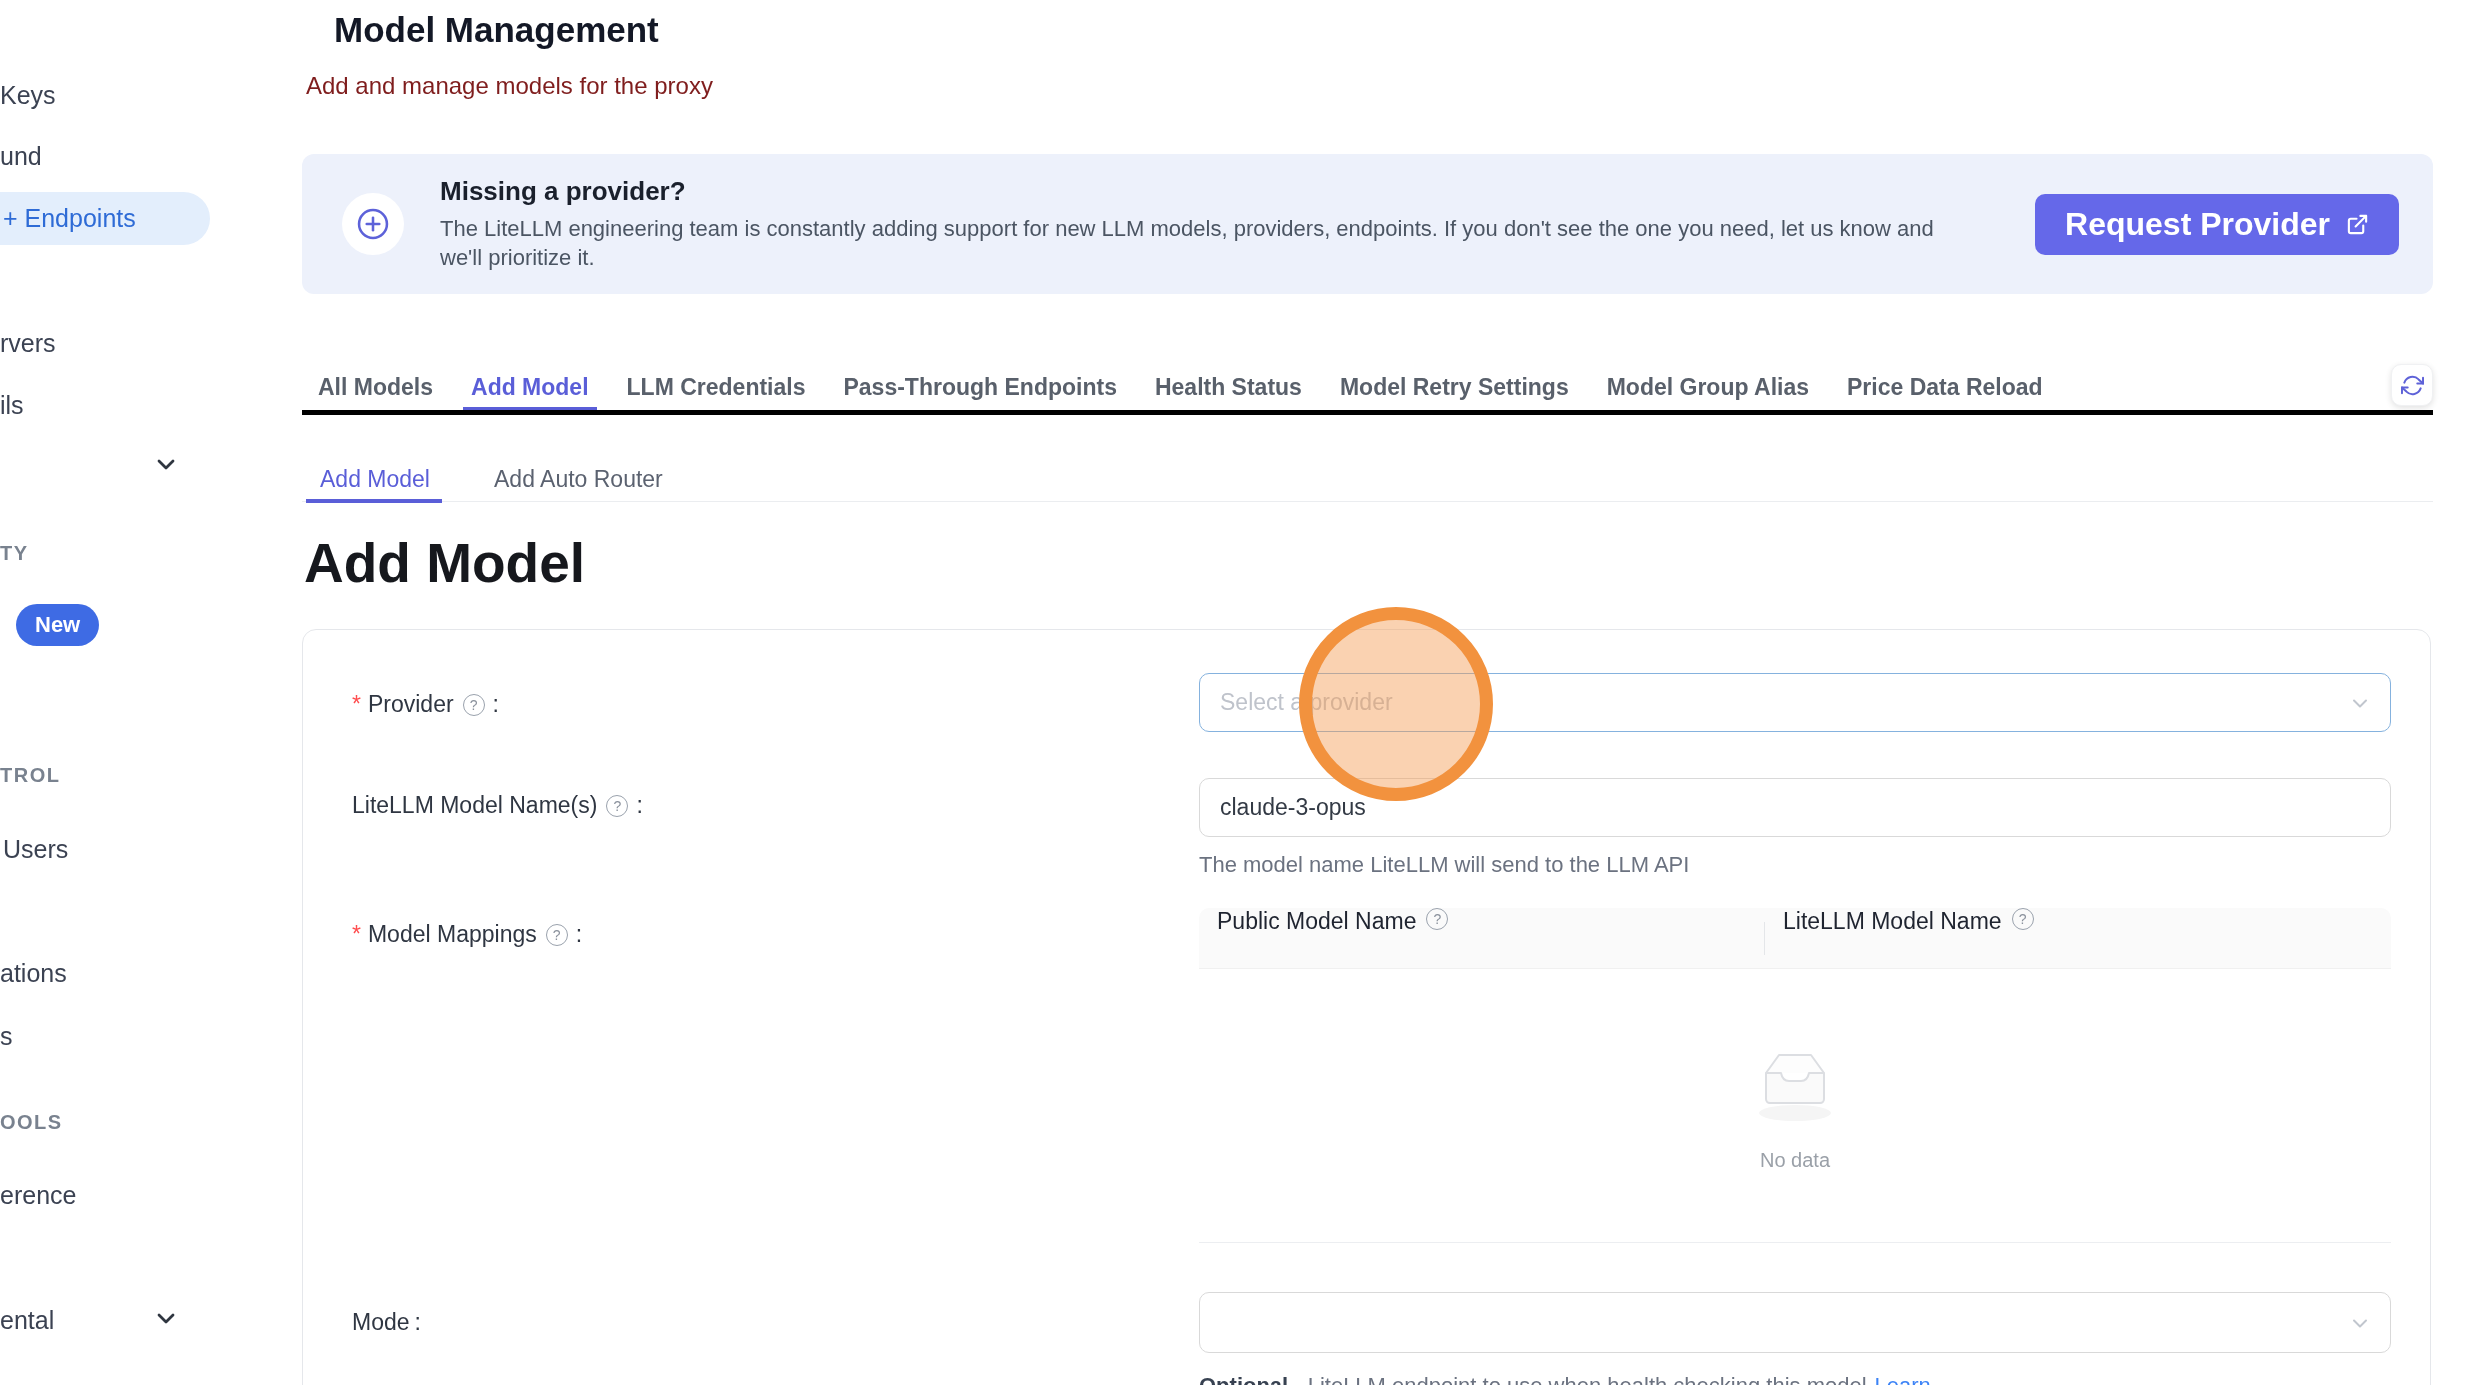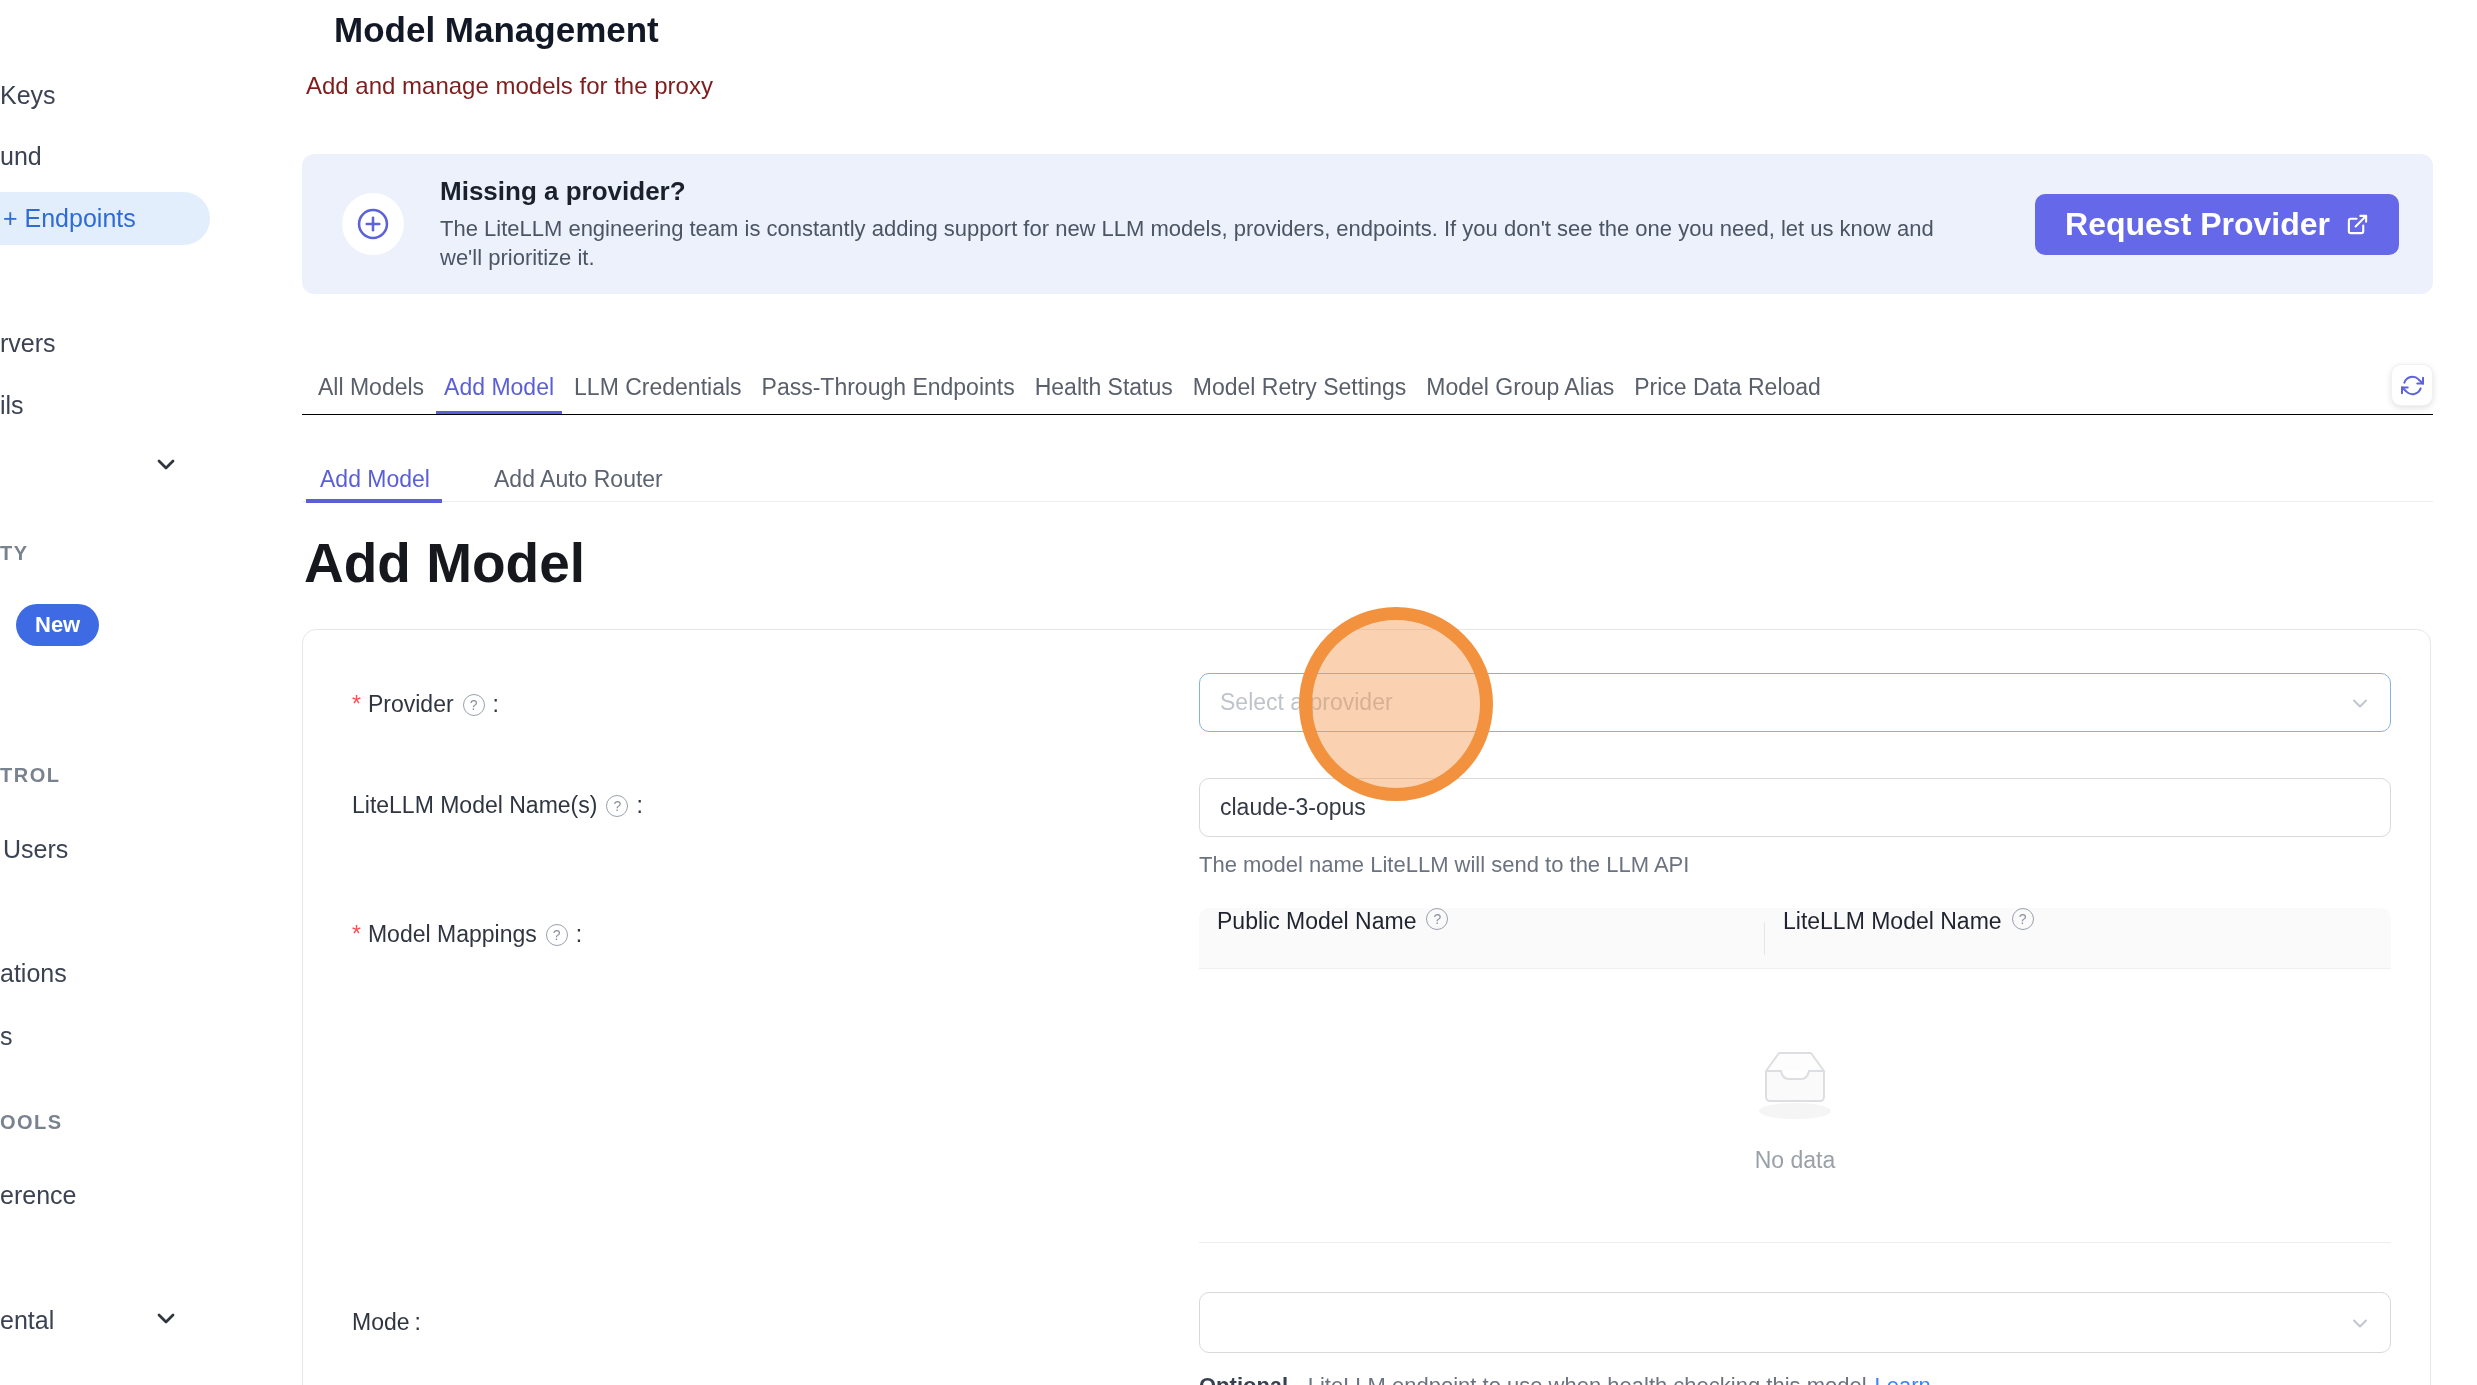--- a/index.html
+++ b/index.html
@@ -28,21 +28,21 @@
     background:#edf1fb; border-radius:12px; }
   .banner-icon { position:absolute; left:40px; top:39px; width:62px; height:62px; background:#fff;
     border-radius:50%; display:flex; align-items:center; justify-content:center; }
   .banner-title { position:absolute; left:138px; top:22px; font-size:26px; font-weight:700; color:#1a202c; }
   .banner-body  { position:absolute; left:138px; top:60px; font-size:22px; color:#4b5563; line-height:29px; }
   .req-btn { position:absolute; right:34px; top:40px; height:61px; padding:0 30px;
     background:#6568e9; border:none; border-radius:10px; color:#fff; font-size:32px; font-weight:700;
     display:flex; align-items:center; gap:16px; cursor:pointer; font-family:inherit; }
 
   .tabs { position:absolute; top:365px; left:0; width:2131px; height:50px;
-    border-bottom:1px solid #000000; display:flex; gap:20px; padding-left:16px; }
+    border-bottom:5px solid #000000; display:flex; gap:38px; padding-left:16px;font-weight:bold; }
   .tab { position:relative; font-size:23px; color:#59606b; line-height:44px; white-space:nowrap; cursor:pointer; }
   .tab.active { color:#5a5ed8; }
   .tab.active::after { content:""; position:absolute; left:-8px; right:-8px; bottom:0; height:3px; background:#5a5ed8; }
   .refresh-btn { position:absolute; top:364px; right:0; width:42px; height:42px; background:#fff;
     border:1px solid #f0f1f3; border-radius:10px; box-shadow:0 2px 6px rgba(0,0,0,0.12);
     display:flex; align-items:center; justify-content:center; cursor:pointer; }
 
   .subtabs { position:absolute; top:416px; left:0; width:2131px; height:86px; border-bottom:1px solid #ebedf0; }
   .subtab { position:absolute; top:50px; font-size:23px; color:#5b6270; white-space:nowrap; cursor:pointer; }
   .subtab.active { color:#5a5ed8; }
@@ -72,21 +72,21 @@
   .mtable { position:absolute; left:896px; top:278px; width:1192px; }
   .thead { display:flex; height:61px; background:#fafafa; border-bottom:1px solid #f0f0f0;
     border-radius:10px 10px 0 0; }
   .th { display:flex; align-items:flex-start; font-size:23px; font-weight:400; color:#1f2430; padding-left:18px; position:relative; }
   .th1 { width:566px; }
   .th1::after { content:""; position:absolute; right:0; top:14px; height:33px; width:1px; background:#e4e6e9; }
   .th2 { flex:1; }
   .th .help-icon { margin-left:10px; }
   .tbody { height:274px; border-bottom:1px solid #eceef1; display:flex; flex-direction:column;
     align-items:center; justify-content:center; }
-  .no-data { margin-top:24px; font-size:23px; color:#9aa0a8; }
+  .no-data { margin-top:24px; font-size:20px; color:#9aa0a8; }
 
   .click-ind { position:absolute; left:1299px; top:607px; width:194px; height:194px; border-radius:50%;
     border:13px solid #f2923e; background:rgba(244,156,82,0.45); z-index:40; pointer-events:none; }
 </style>
 </head>
 <body>
 
 <div class="app">
 
   <nav class="sidebar">

